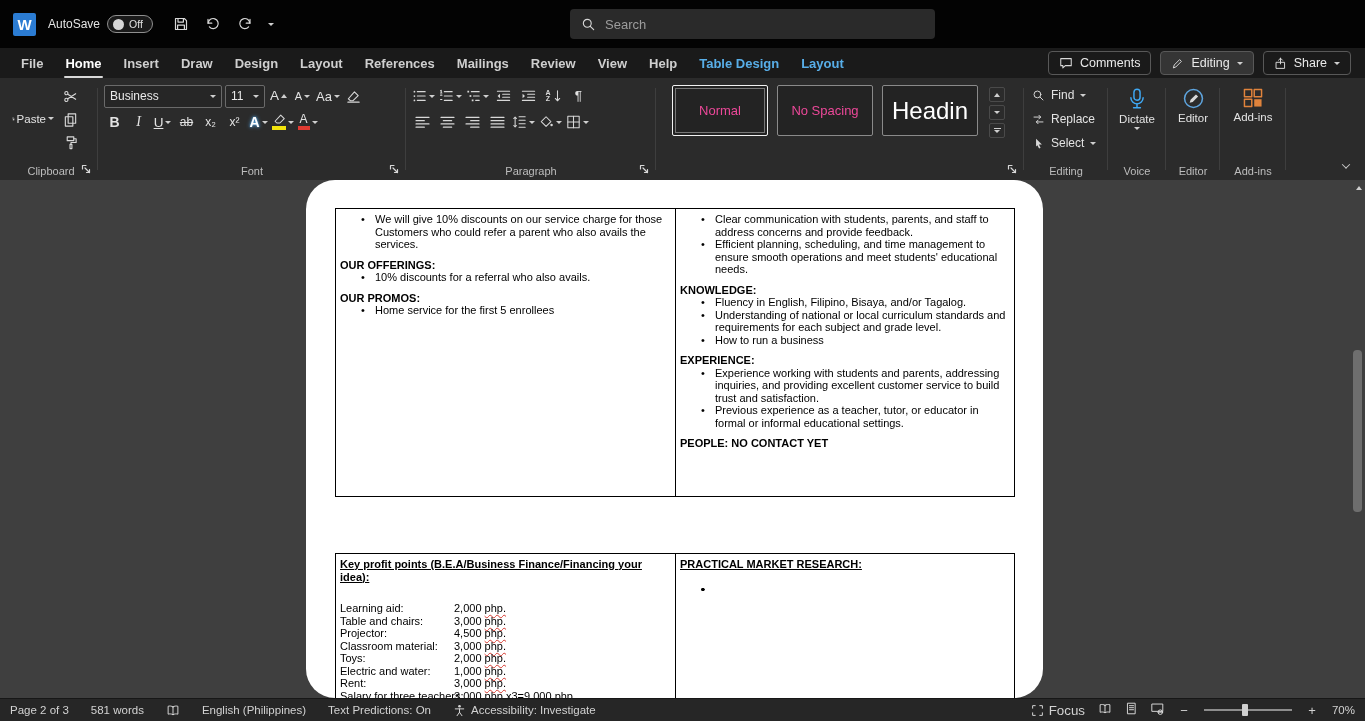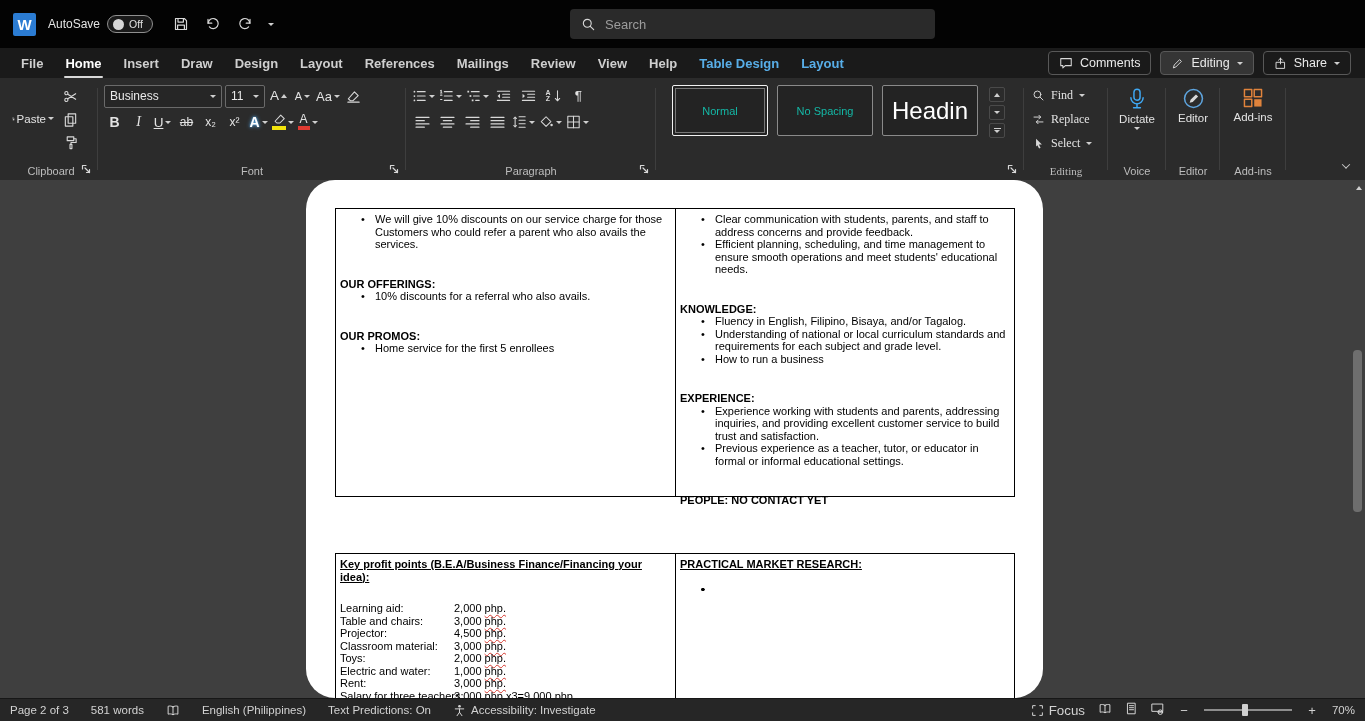--- a/index.html
+++ b/index.html
@@ -53,21 +53,21 @@
         padding:0 10px; font-size:12.5px; color:#eaeaea; }
   .pill.editing-pill { background:#353535; }
 
   
   .ribbon { height:102px; background:#2b2b2b; display:flex; position:relative; padding-left:4px; }
   .group { position:relative; display:flex; flex-direction:column; padding-top:5px; }
   .group::after { content:""; position:absolute; right:0; top:10px; bottom:10px; width:1px; background:#3e3e3e; }
   .group-label { position:absolute; left:0; right:0; bottom:3px; text-align:center; font-size:11px; color:#bdbdbd; }
   .launcher { position:absolute; right:5px; bottom:4px; width:14px; height:14px; display:flex; align-items:center; justify-content:center; }
   .g-clipboard { width:94px; } .g-font { width:308px; } .g-paragraph { width:250px; } .g-styles { width:368px; }
-  .g-editing { width:84px;font-family:Liberation Serif, serif; } .g-voice { width:58px; } .g-editor { width:54px; } .g-addins { width:66px; }
+  .g-editing { width:84px; } .g-voice { width:58px; } .g-editor { width:54px; } .g-addins { width:66px; }
 
   .clip-body { display:flex; gap:4px; padding-left:8px; }
   .paste-big { display:flex; flex-direction:row; align-items:center; gap:2px; width:42px; padding-top:3px; font-size:11.5px; color:#e3e3e3; }
   .clip-col { display:flex; flex-direction:column; gap:5px; padding-top:4px; }
   .clip-col .tb-btn { width:22px; height:18px; }
 
   .font-row { display:flex; align-items:center; gap:3px; padding-left:6px; height:26px; }
   .combo { height:23px; border:1px solid #6a6a6a; border-radius:2px; background:#262626; display:flex;
         align-items:center; justify-content:space-between; padding:0 5px; font-size:12px; color:#eaeaea; }
   .combo.name { width:118px; } .combo.size { width:40px; }
@@ -83,21 +83,21 @@
   .colorbtn { display:flex; flex-direction:column; align-items:center; gap:1px; }
   .colorbtn .letter { font-size:12px; line-height:11px; }
   .bar-yellow { width:14px; height:3.5px; background:var(--highlight-yellow,#f2e40c); }
   .bar-red { width:12px; height:3.5px; background:var(--font-color-red,#e03b32); }
 
   .para-row { display:flex; align-items:center; gap:4px; padding-left:6px; height:26px; }
   .srt { display:flex; flex-direction:column; font-size:7px; line-height:6.5px; font-weight:bold; color:#d8d8d8; }
 
   .styles-body { display:flex; align-items:flex-start; gap:9px; padding:2px 0 0 16px; }
   .style-card { width:96px; height:51px; background:#232323; border:1px solid #8a8a8a; border-radius:2px;
-        display:flex; align-items:center; justify-content:center; font-size:11px; color:#14b8a6; }
+        display:flex; align-items:center; justify-content:center; font-size:13px; color:#ec4899; }
   .style-card.sel { border:1.5px solid #f2f2f2; box-shadow:inset 0 0 0 2px #232323, inset 0 0 0 3px #777; }
   .style-card.h1 { font-size:24px; color:#fff; }
   .gal { display:flex; flex-direction:column; gap:3px; margin-left:2px; padding-top:2px; }
   .gal button { width:16px; height:15px; display:flex; align-items:center; justify-content:center; border:1px solid #4a4a4a; border-radius:2px; }
   .gal .morebar { display:flex; flex-direction:column; align-items:center; gap:1px; }
   .gal .morebar i { display:block; width:7px; height:1.2px; background:#cfcfcf; }
 
   .edit-col { display:flex; flex-direction:column; gap:4px; padding:2px 0 0 8px; }
   .edit-item { display:flex; align-items:center; gap:6px; font-size:12px; color:#e3e3e3; height:20px; }
 
@@ -110,21 +110,21 @@
   .vscroll { position:absolute; right:0; top:0; width:15px; height:100%; }
   .varrow { position:absolute; right:3px; top:6px; }
   .vthumb { position:absolute; right:3px; top:170px; width:9px; height:162px; background:#6e6e6e; border-radius:4px; }
 
   .doc { font-size:11px; line-height:12.5px; color:#000;border-radius:29px; }
   .wtable { position:absolute; display:flex; border:1.5px solid #000; }
   .t1 { left:29px; top:28px; width:680px; height:289px; }
   .t2 { left:29px; top:373px; width:680px; height:146px; border-bottom:none; }
   .cell-l { width:340px; border-right:1.5px solid #000; padding:4px 8px 0 0; }
   .cell-r { flex:1; padding:4px 8px 0 0; }
-  .blk.heading { font-weight:bold; margin-top:27px; padding-left:4px; }
+  .blk.heading { font-weight:bold; margin-top:8px; padding-left:4px; }
   .blk.bullet { position:relative; padding-left:39px; }
   .blk.bullet::before { content:"\2022"; position:absolute; left:25px; }
   .t2 .title { font-weight:bold; text-decoration:underline; padding-left:4px; }
   .t2-rows { margin-top:19px; padding-left:4px; }
   .erow { display:flex; height:12.5px; }
   .erow .lab { flex:none; width:114px; white-space:nowrap; }
   .wavy { text-decoration:underline wavy var(--squiggle-red,#d6392f); text-decoration-thickness:1px; text-underline-offset:2px; text-decoration-skip-ink:none; }
   .erow.total { font-weight:bold; }
   .erow.total span { text-decoration:underline; }
   .t2-bullets { margin-top:12.5px; }

